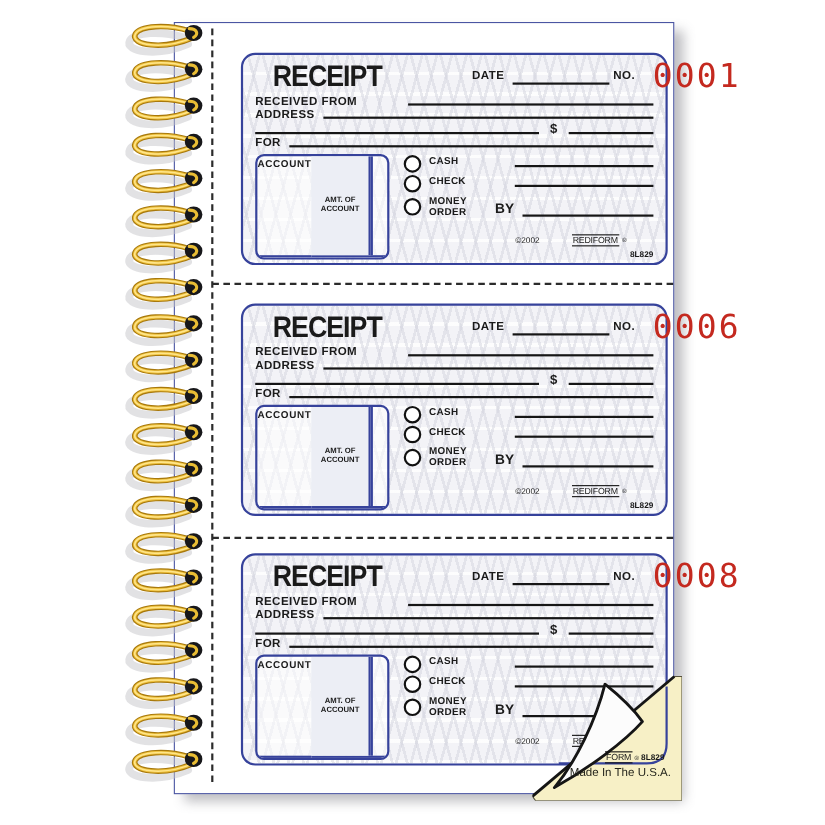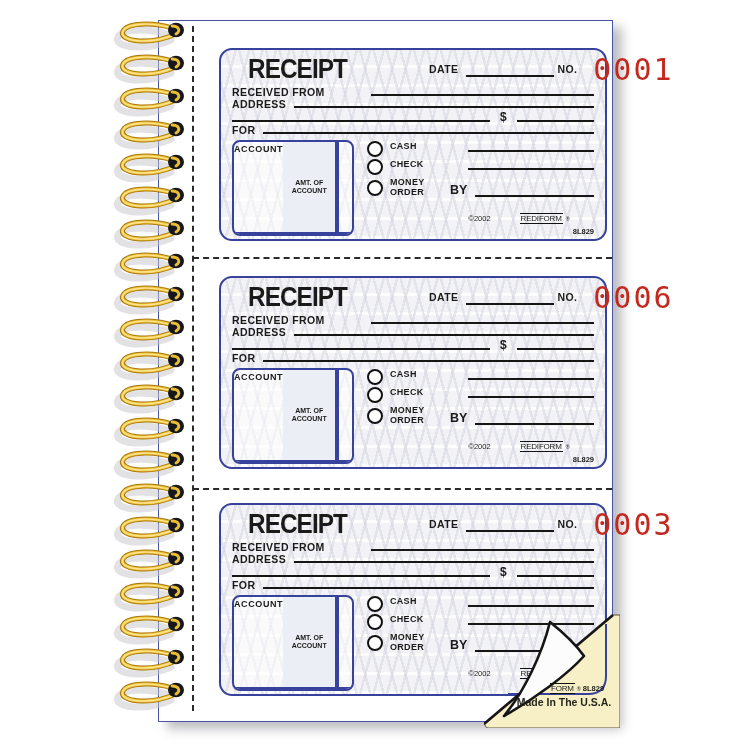--- a/index.html
+++ b/index.html
@@ -74,21 +74,21 @@
         border-top:1px solid #111;padding:0 1px;margin-left:26px;}
   .reg{font-size:5.5px;vertical-align:super;}
   .formnum{font-weight:bold;margin-top:26px;}
 
   
   .corner{position:absolute;right:-8px;bottom:-7px;width:136px;height:118px;z-index:5;}
   .corner svg{position:absolute;left:0;top:0;}
   .corner-copy{position:absolute;left:40px;top:48px;font-size:7.5px;display:flex;
         align-items:baseline;gap:2px;z-index:6;}
   .made-in{position:absolute;left:30px;top:86px;width:100px;text-align:center;
-        font-weight:bold;font-size:10.5px;color:#25251c;z-index:6;white-space:nowrap;}
+        font-weight:normal;font-size:10.5px;color:#25251c;z-index:6;white-space:nowrap;}
 
   .spiral{position:absolute;left:0;top:0;z-index:7;pointer-events:none;}
 </style>
 </head>
 <body>
 
 <div class="scene">
 
   <div class="page">
     <div class="stub-divider"></div>
@@ -256,21 +256,21 @@
         </div>
       </section>
         <section class="receipt-block">
         <div class="card">
 
           <div class="row head">
             <span class="title">RECEIPT</span>
             <span class="lbl date">DATE</span>
             <span class="wline date-line"></span>
             <span class="lbl no">NO.</span>
-            <span class="num">0003</span>
+            <span class="num">0008</span>
           </div>
 
           <div class="row">
             <span class="lbl">RECEIVED FROM</span>
             <span class="wline gap-left"></span>
           </div>
 
           <div class="row">
             <span class="lbl">ADDRESS</span>
             <span class="wline"></span>

